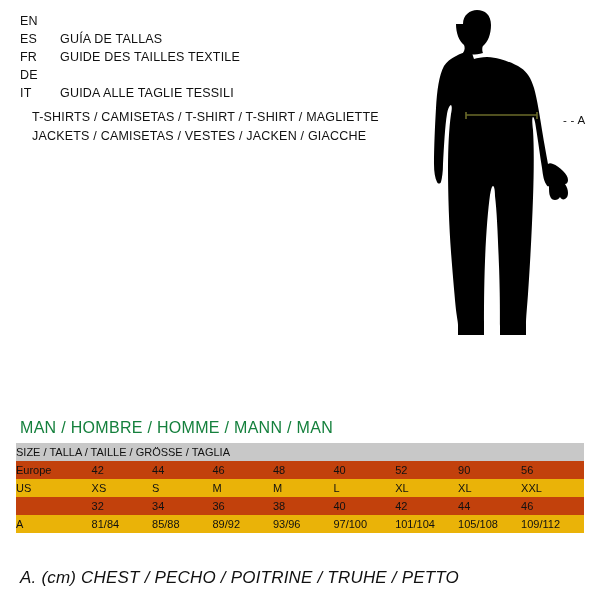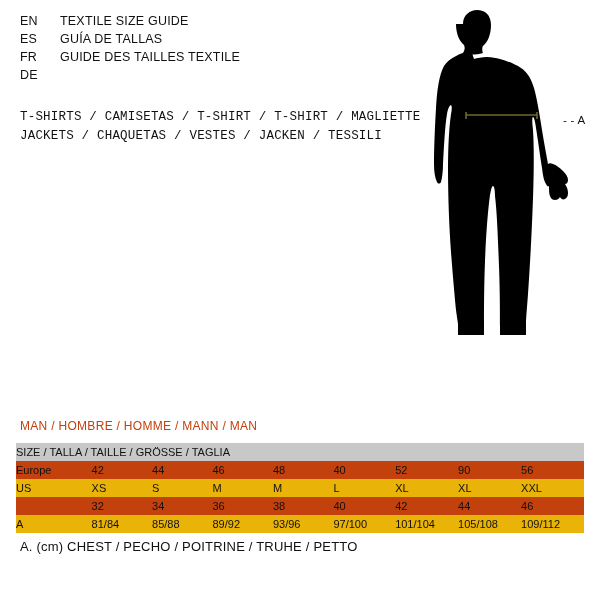--- a/index.html
+++ b/index.html
@@ -42,24 +42,23 @@
     color: #111;
   }
   .lang-text {
     color: #111;
     white-space: nowrap;
   }
 
   
   .cat-block {
     position: absolute;
-    left: 20px;
+    left: 32px;
     top: 110px;
     width: 400px;
-    font-family: Liberation Mono, monospace;
   }
   .cat-line {
     font-size: 12.5px;
     letter-spacing: 0.2px;
     height: 19px;
     color: #111;
     white-space: nowrap;
   }
 
   
@@ -77,23 +76,23 @@
     font-size: 11.5px;
     color: #111;
     letter-spacing: 0.3px;
   }
 
   
   .table-title {
     position: absolute;
     left: 20px;
     top: 419px;
-    font-size: 12px;
+    font-size: 16px;
     letter-spacing: 0.3px;
-    color: #c2410c;
+    color: #15803d;
     white-space: nowrap;
   }
   table.size-table {
     position: absolute;
     left: 16px;
     top: 443px;
     width: 568px;
     border-collapse: collapse;
     font-size: 11px;
     color: #111;
@@ -119,53 +118,57 @@
   .row-plain td {
     background: #eab308;
     padding-left: 6px;
   }
   .col-label { width: 86px; }
   .col-val { width: 69px; }
 
   .footnote {
     position: absolute;
     left: 20px;
-    top: 539px;
-    font-size: 13px;
+    top: 568px;
+    font-size: 17px;
     letter-spacing: 0.2px;
     color: #111;
     white-space: nowrap;
+    font-style: italic;
   }
 </style>
 </head>
 <body>
 
 <div class="page">
 
   <div class="lang-block">
     <div class="lang-row">
       <span class="lang-code">EN</span>
-      <span class="lang-text">TEXTILE SIZE GUIDE</span>
     </div>
     <div class="lang-row">
       <span class="lang-code">ES</span>
       <span class="lang-text">GUÍA DE TALLAS</span>
     </div>
     <div class="lang-row">
       <span class="lang-code">FR</span>
       <span class="lang-text">GUIDE DES TAILLES TEXTILE</span>
     </div>
     <div class="lang-row">
       <span class="lang-code">DE</span>
     </div>
+    <div class="lang-row">
+      <span class="lang-code">IT</span>
+      <span class="lang-text">GUIDA ALLE TAGLIE TESSILI</span>
+    </div>
   </div>
 
   <div class="cat-block">
     <div class="cat-line">T-SHIRTS / CAMISETAS / T-SHIRT / T-SHIRT / MAGLIETTE</div>
-    <div class="cat-line">JACKETS / CHAQUETAS / VESTES / JACKEN / TESSILI</div>
+    <div class="cat-line">JACKETS / CAMISETAS / VESTES / JACKEN / GIACCHE</div>
   </div>
 
   <div class="figure-wrap">
     <svg width="200" height="400" viewBox="0 0 200 400">
       <g fill="#000000">
 
         <path d="M63 16 c0,-9 7,-14 14,-14 c8,0 14,5 14,15 c0,9 -3,17 -8,21 c-1,1 -1,5 0,7 c-8,2 -14,2 -20,0 c2,-3 2,-6 1,-8 c-5,-4 -8,-12 -8,-21 z"></path>
 
         <path d="M71 42
                  c-10,3 -22,8 -27,16

